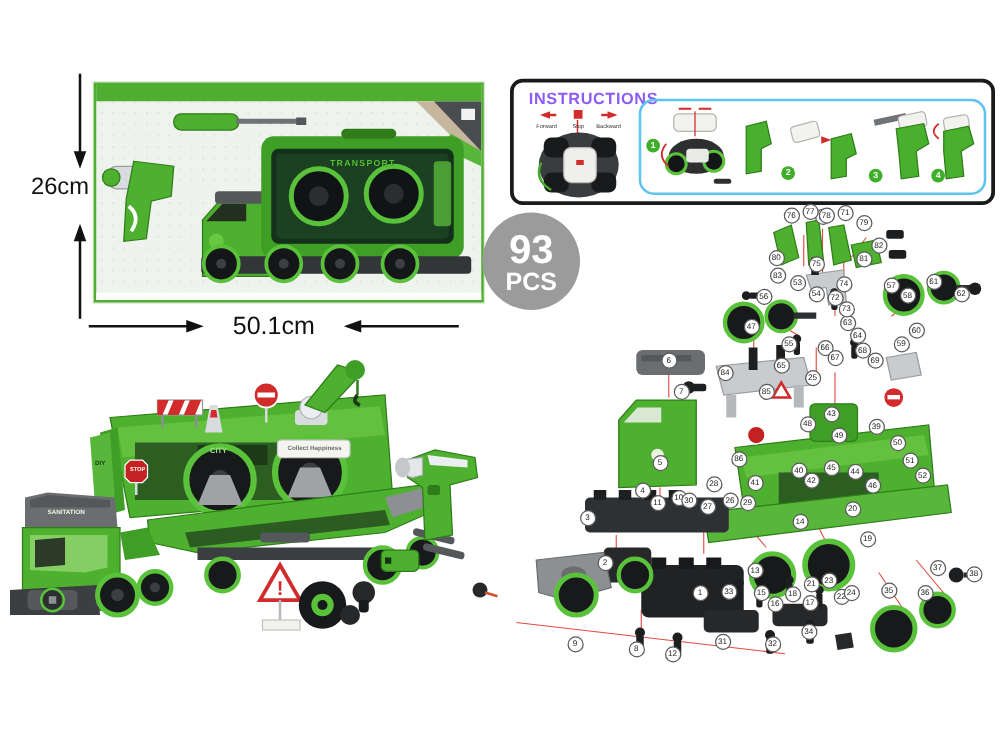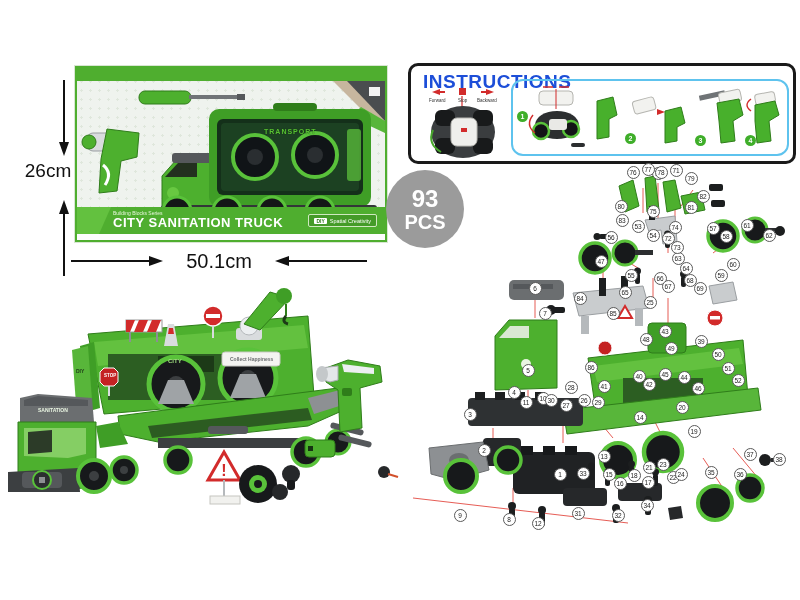--- a/index.html
+++ b/index.html
@@ -1,21 +1,21 @@
 <!DOCTYPE html>
 <html><head>
 <meta charset="utf-8">
 <style>
   * { margin:0; padding:0; box-sizing:border-box; }
   html,body { background:#fff; }
   body { font-family:"Liberation Sans", sans-serif; }
   .canvas { position:relative; width:800px; height:600px; background:#ffffff; overflow:hidden; }
 
   
-  .measure-h { position:absolute; left:18px; top:78px; width:60px; height:200px; }
+  .measure-h { position:absolute; left:18px; top:57px; width:60px; height:200px; }
   .measure-h .label { position:absolute; left:0; top:82px; width:60px; text-align:center;
         font-size:19px; color:#111; }
   .measure-w { position:absolute; left:63px; top:248px; width:312px; height:30px; }
   .measure-w .label { position:absolute; left:0; right:0; top:2px; text-align:center;
         font-size:20px; color:#111; }
 
   
   .product-box { position:absolute; left:75px; top:66px; width:312px; height:176px;
         background:#eff3ee; border:2px solid #4fae2f; box-shadow:0 0 0 1px #d8e6d2;
         background-image:radial-gradient(#dfe7dc 1px, transparent 1.2px);
@@ -30,34 +30,34 @@
         display:flex; align-items:center; gap:3px; background:#449b28;}
   .box-banner .brand .diy { background:#fff; color:#2f7d1a; font-weight:bold; padding:0 2px;
         border-radius:1px; font-size:5px;}
   .box-whitestrip { position:absolute; left:0; bottom:0; width:100%; height:6px; background:#fdfdfd; }
   .transport-label { position:absolute; left:187px; top:60px; font-size:7px; font-weight:bold;
         color:#58c133; letter-spacing:1px; text-shadow:0 0 1px #0d2b0b; }
 
   
   .instructions { position:absolute; left:408px; top:63px; width:388px; height:101px;
         border:3px solid #1a1a1a; border-radius:10px; background:#fff; }
-  .instructions .title { position:absolute; left:12px; top:5px; font-size:19px; font-weight:bold;
-        color:#1d4ed8; letter-spacing:.5px; }
+  .instructions .title { position:absolute; left:12px; top:5px; font-size:13px; font-weight:bold;
+        color:#8b5cf6; letter-spacing:.5px; }
   .blue-box { position:absolute; left:100px; top:13px; width:278px; height:77px;
         border:2px solid #5ec3ee; border-radius:12px; }
   .step-num { position:absolute; width:11px; height:11px; border-radius:50%; background:#3fae2a;
         color:#fff; font-size:7px; font-weight:bold; display:flex; align-items:center;
         justify-content:center; }
   .ctl-label { position:absolute; font-size:4.5px; color:#333; }
 
   
   .pcs-badge { position:absolute; left:386px; top:170px; width:78px; height:78px; border-radius:50%;
         background:#9b9b9b; color:#fff; text-align:center; font-weight:bold;
         display:flex; flex-direction:column; justify-content:center; line-height:1; }
-  .pcs-badge .count { font-size:24px; }
+  .pcs-badge .count { font-size:32px; }
   .pcs-badge .unit { font-size:20px; margin-top:1px; }
   .sound-badge { position:absolute; left:5px; top:283px; width:76px; height:78px; }
   .sound-badge .label { position:absolute; left:0; right:0; bottom:17px; text-align:center;
         color:#fff; font-weight:bold; font-size:12px; }
 
   
   .assembled { position:absolute; left:8px; top:276px; width:392px; height:286px; }
   .tinytext { position:absolute; font-weight:bold; }
 
   
@@ -139,31 +139,20 @@
         <circle cx="150" cy="130" r="14" fill="#141617" stroke="#59c23a" stroke-width="3"></circle>
         <circle cx="195" cy="130" r="14" fill="#141617" stroke="#59c23a" stroke-width="3"></circle>
         <circle cx="243" cy="130" r="14" fill="#141617" stroke="#59c23a" stroke-width="3"></circle>
         <circle cx="100" cy="130" r="4" fill="#3c3f41"></circle>
           <circle cx="150" cy="130" r="4" fill="#3c3f41"></circle>
         <circle cx="195" cy="130" r="4" fill="#3c3f41"></circle>
           <circle cx="243" cy="130" r="4" fill="#3c3f41"></circle>
       </g>
     </svg>
     <div class="transport-label">TRANSPORT</div>
-    <div class="box-banner">
-      <svg width="312" height="27" style="position:absolute;left:0;top:0">
-        <polygon points="0,0 34,0 22,27 0,27" fill="#63c13f"></polygon>
-      </svg>
-      <div class="series">Building Blocks Series</div>
-      <div class="title">CITY SANITATION TRUCK</div>
-      <div class="brand">
-        <span class="diy">DIY</span>
-        <span>Spatial Creativity</span>
-      </div>
-    </div>
     <div class="box-whitestrip"></div>
   </div>
 
   <div class="instructions">
     <div class="title">INSTRUCTIONS</div>
     <svg width="96" height="78" style="position:absolute;left:4px;top:18px">
       <line x1="20" y1="8" x2="30" y2="8" stroke="#d22b2b" stroke-width="2"></line>
       <polygon points="17,8 25,5 25,11" fill="#d22b2b"></polygon>
       <rect x="44" y="4" width="7" height="7" fill="#d22b2b"></rect>
       <line x1="66" y1="8" x2="76" y2="8" stroke="#d22b2b" stroke-width="2"></line>

